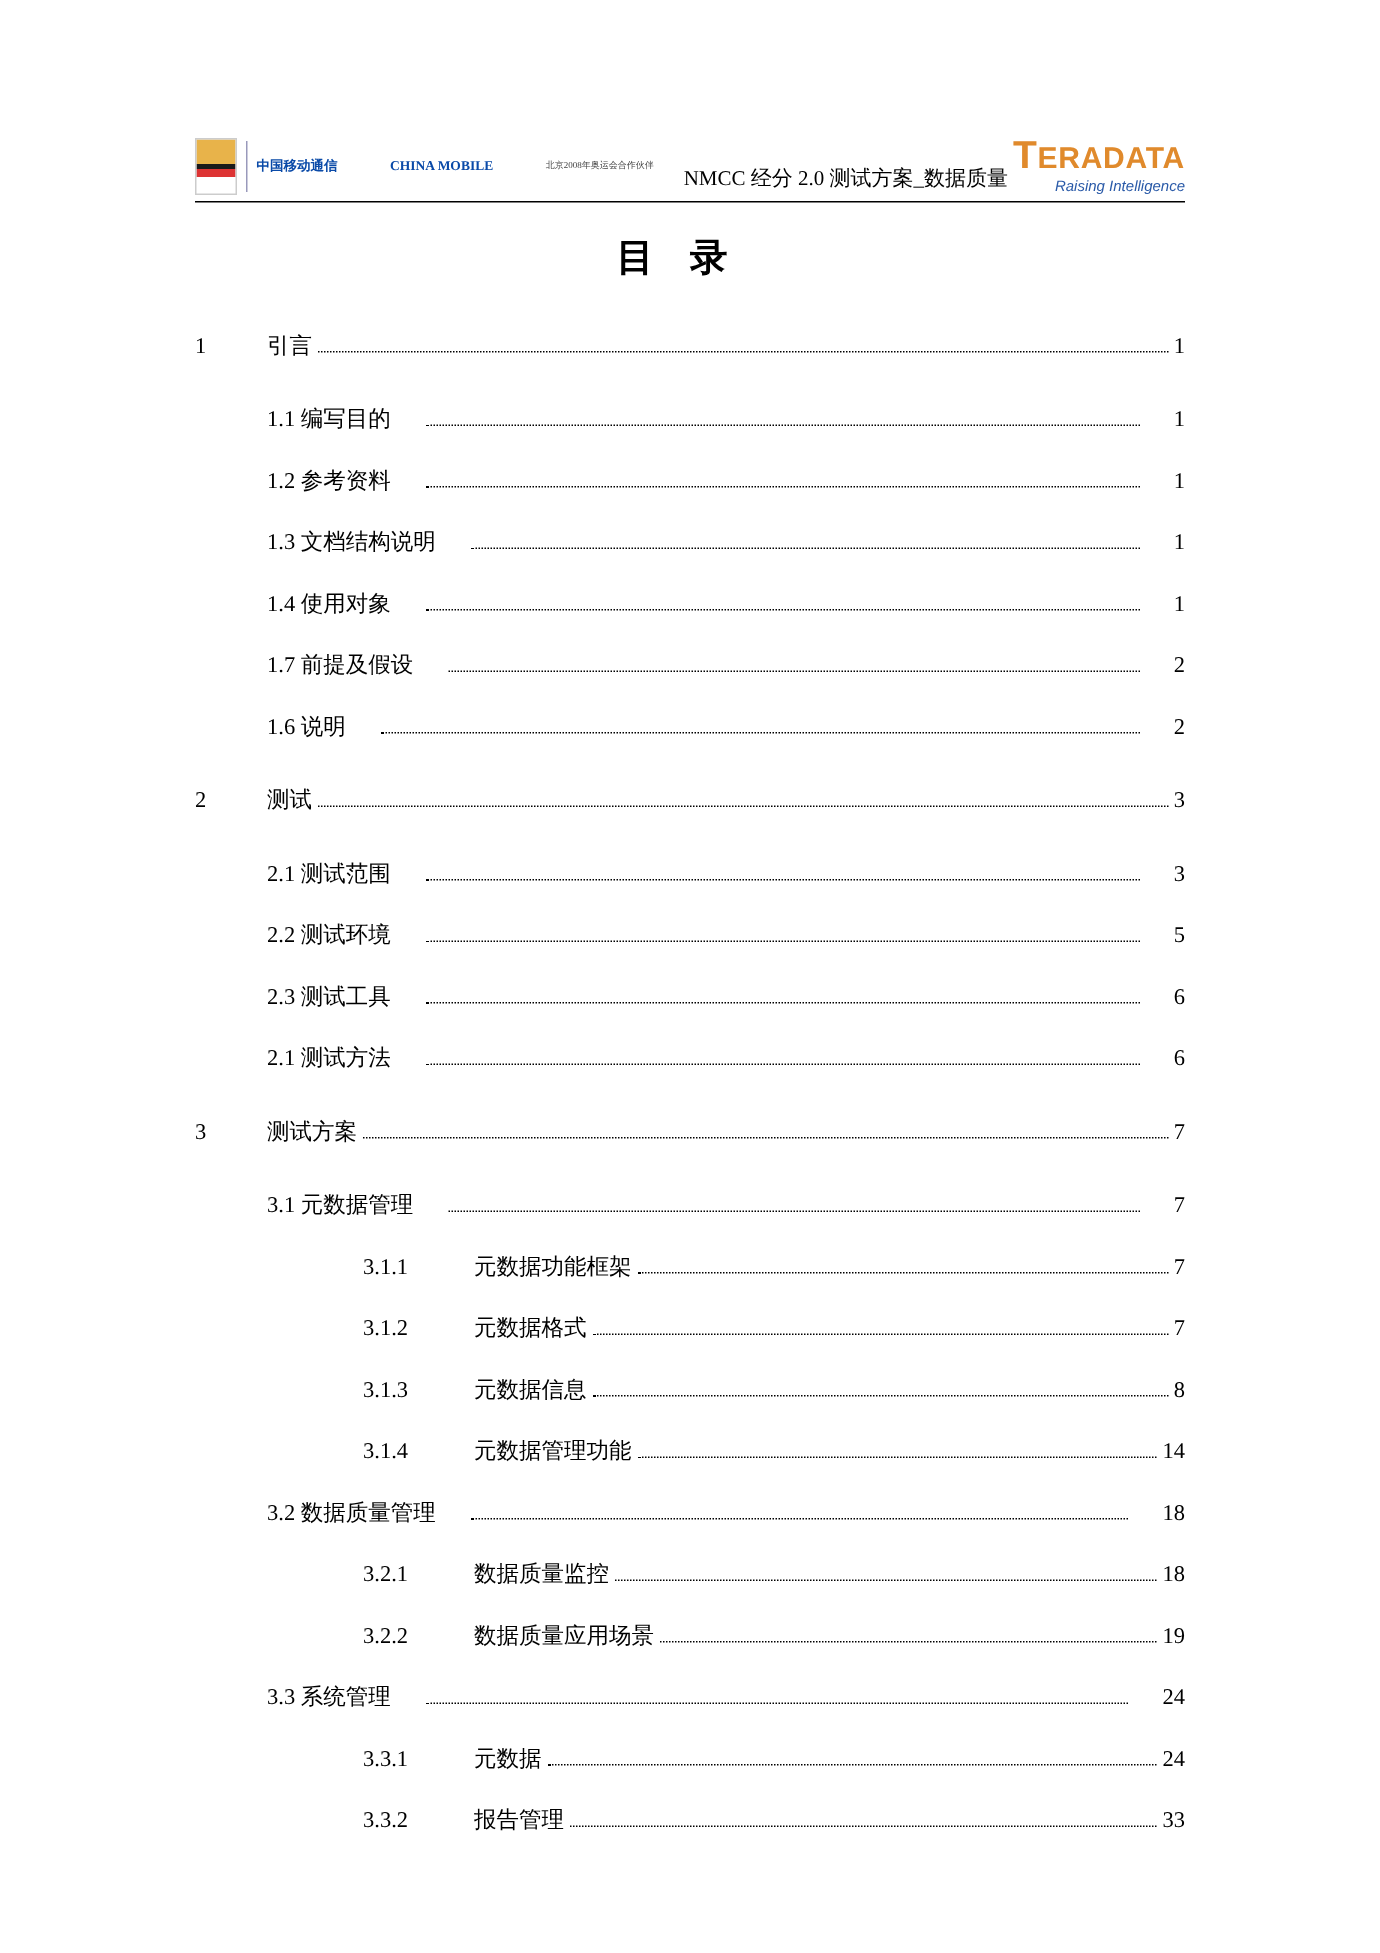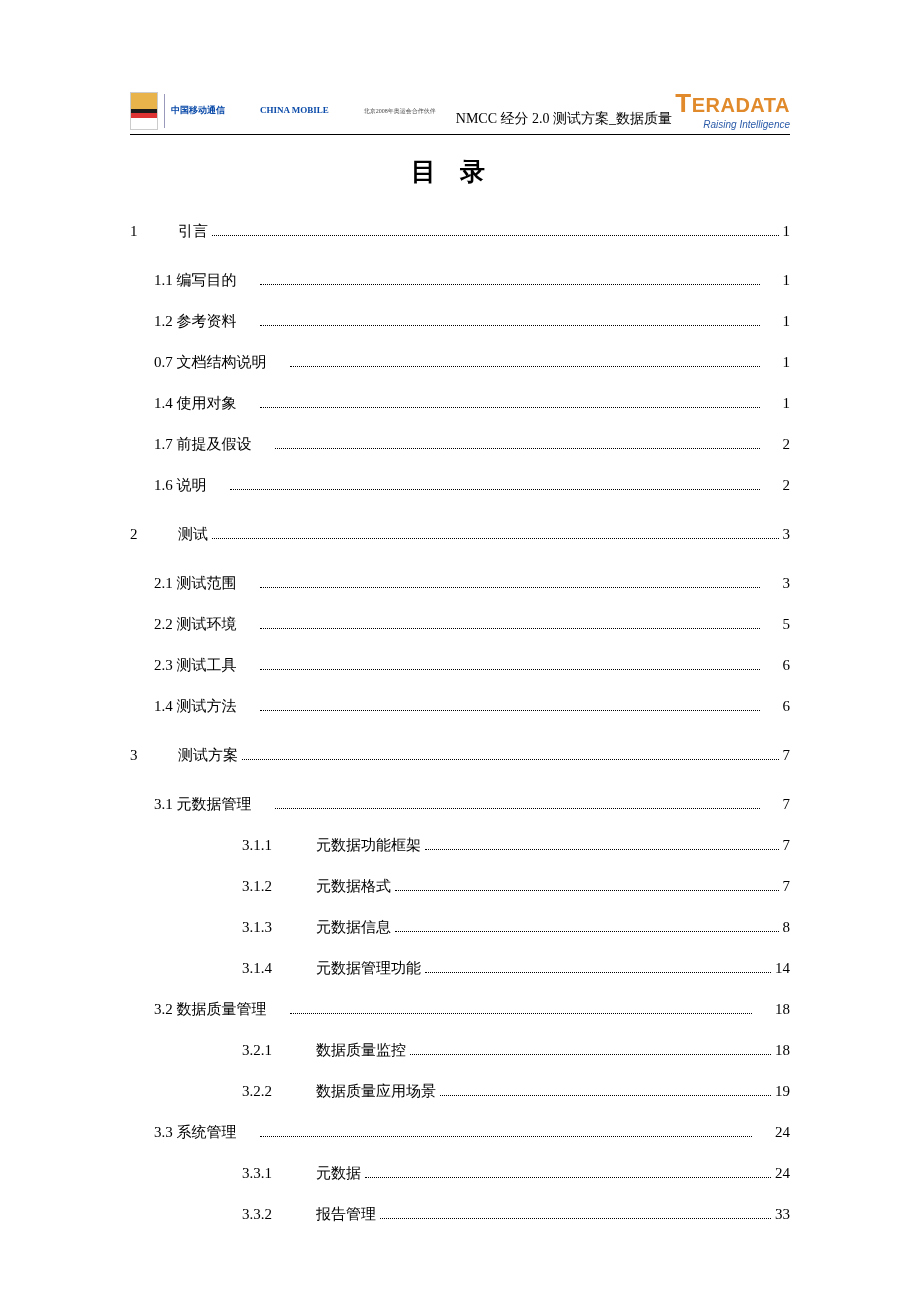--- a/index.html
+++ b/index.html
@@ -80,21 +80,21 @@
     margin: 10px 0 30px 0;
   }
   .toc { font-size: 15px; }
   .toc-row {
     display: flex;
     align-items: baseline;
     margin: 14px 0;
     line-height: 1.8;
   }
   .toc-row.l1 { margin-top: 22px; margin-bottom: 22px; }
-  .toc-row.l2 { margin-left: 24px; gap: 19px; }
+  .toc-row.l2 { margin-left: 48px; gap: 19px; }
   .toc-row.l3 { margin-left: 112px; }
   .toc-num-l1 {
     width: 48px;
     flex: 0 0 auto;
   }
   .toc-num-l3 {
     width: 74px;
     flex: 0 0 auto;
     font-family: "SimSun","宋体",serif;
   }
@@ -142,21 +142,21 @@
         <span class="toc-label">1.1 编写目的</span>
         <span class="dots"></span>
         <span class="toc-page">1</span>
       </div>
       <div class="toc-row l2">
         <span class="toc-label">1.2 参考资料</span>
         <span class="dots"></span>
         <span class="toc-page">1</span>
       </div>
       <div class="toc-row l2">
-        <span class="toc-label">0.7 文档结构说明</span>
+        <span class="toc-label">1.3 文档结构说明</span>
         <span class="dots"></span>
         <span class="toc-page">1</span>
       </div>
       <div class="toc-row l2">
         <span class="toc-label">1.4 使用对象</span>
         <span class="dots"></span>
         <span class="toc-page">1</span>
       </div>
       <div class="toc-row l2">
         <span class="toc-label">1.7 前提及假设</span>
@@ -183,21 +183,21 @@
         <span class="toc-label">2.2 测试环境</span>
         <span class="dots"></span>
         <span class="toc-page">5</span>
       </div>
       <div class="toc-row l2">
         <span class="toc-label">2.3 测试工具</span>
         <span class="dots"></span>
         <span class="toc-page">6</span>
       </div>
       <div class="toc-row l2">
-        <span class="toc-label">1.4 测试方法</span>
+        <span class="toc-label">2.1 测试方法</span>
         <span class="dots"></span>
         <span class="toc-page">6</span>
       </div>
       <div class="toc-row l1">
         <span class="toc-num-l1">3</span>
         <span class="toc-label">测试方案</span>
         <span class="dots"></span>
         <span class="toc-page">7</span>
       </div>
       <div class="toc-row l2">

